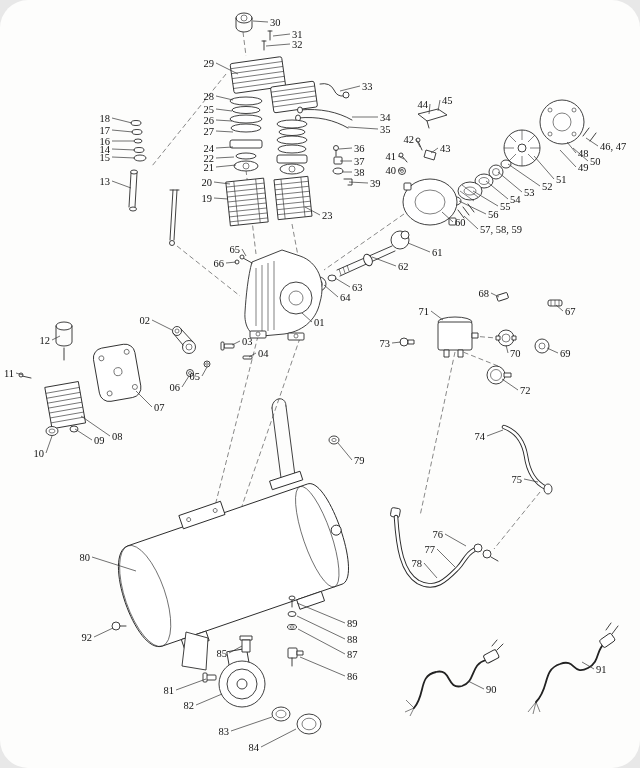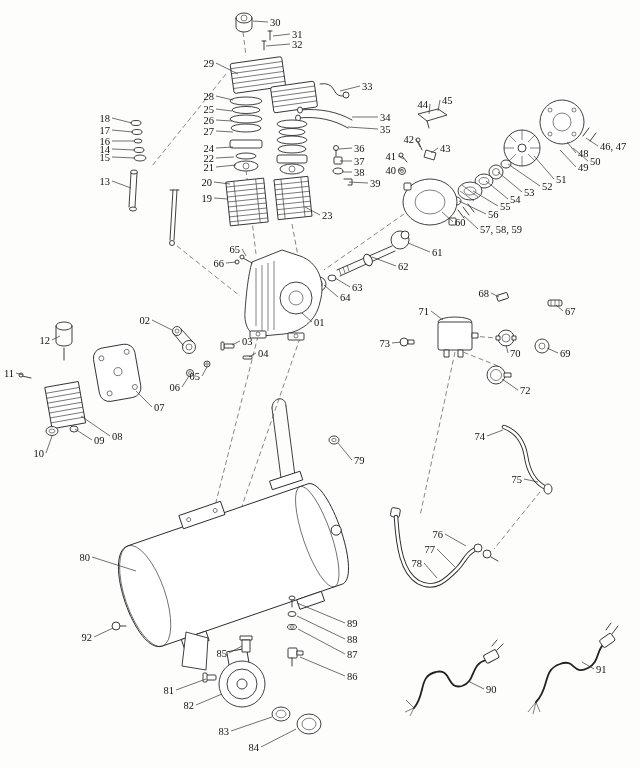--- a/index.html
+++ b/index.html
@@ -1,16 +1,16 @@
 <!DOCTYPE html>
 <html><head>
 <meta charset="utf-8">
 <style>
   html,body{margin:0;padding:0;background:#e8e8e8;}
-  #stage{width:640px;height:768px;background:#fdfdfc;position:relative;margin:0 auto;overflow:hidden;}
+  #stage{width:640px;height:768px;background:#fdfdfc;position:relative;margin:0 auto;overflow:hidden;border-radius:28px;}
   svg{display:block;}
   .ln{fill:none;stroke:#2b2b2b;stroke-width:0.9;stroke-linecap:round;stroke-linejoin:round;}
   .fw{fill:#ffffff;stroke:#2b2b2b;stroke-width:0.9;stroke-linejoin:round;}
   .thin{fill:none;stroke:#2b2b2b;stroke-width:0.6;}
   .dash{fill:none;stroke:#555;stroke-width:0.7;stroke-dasharray:5 3;}
   .leader{stroke:#333;stroke-width:0.7;}
   .tube{fill:none;stroke:#2b2b2b;stroke-width:4.5;stroke-linecap:round;}
   .tubein{fill:none;stroke:#ffffff;stroke-width:2.6;stroke-linecap:round;}
   .cord{fill:none;stroke:#222;stroke-width:1.8;stroke-linecap:round;}
   .lbl{font-family:"Liberation Serif",serif;font-size:10.5px;fill:#111;}

